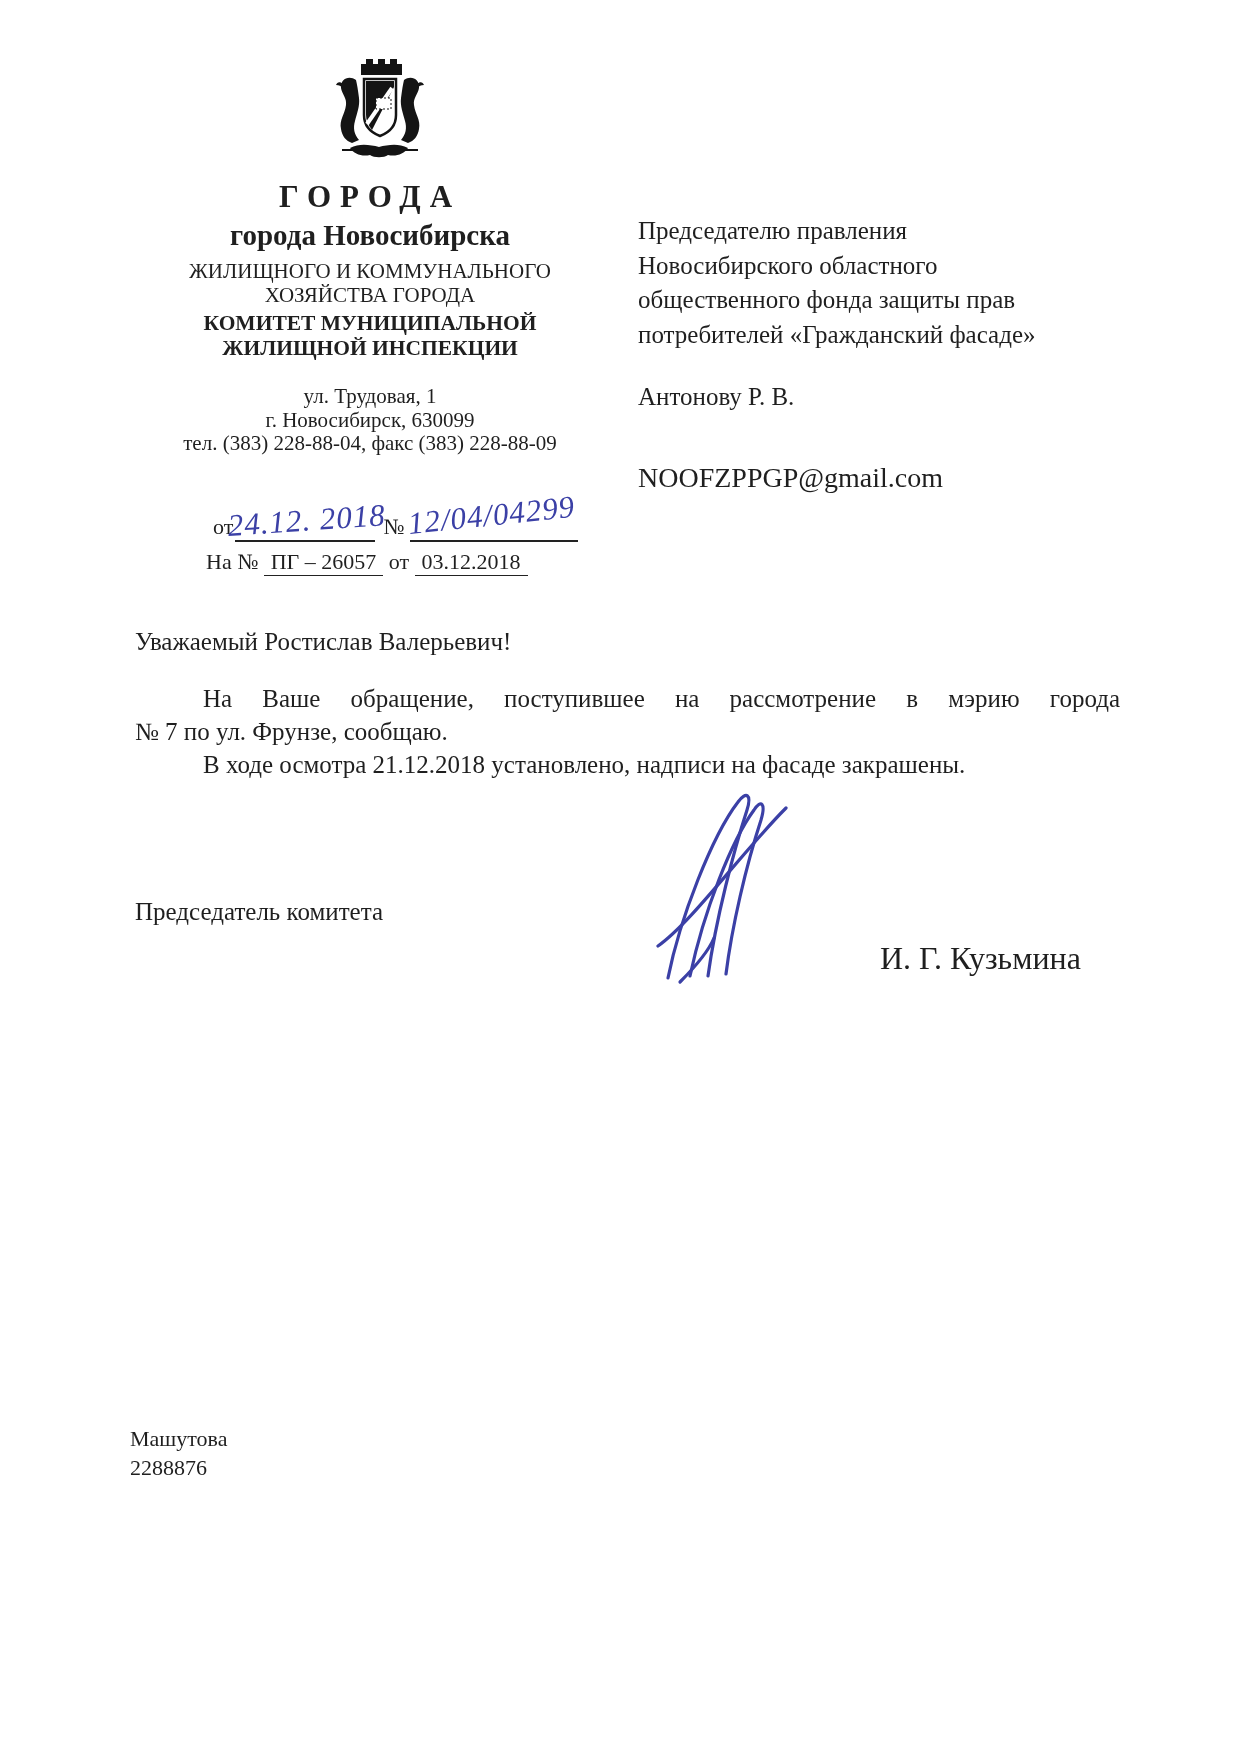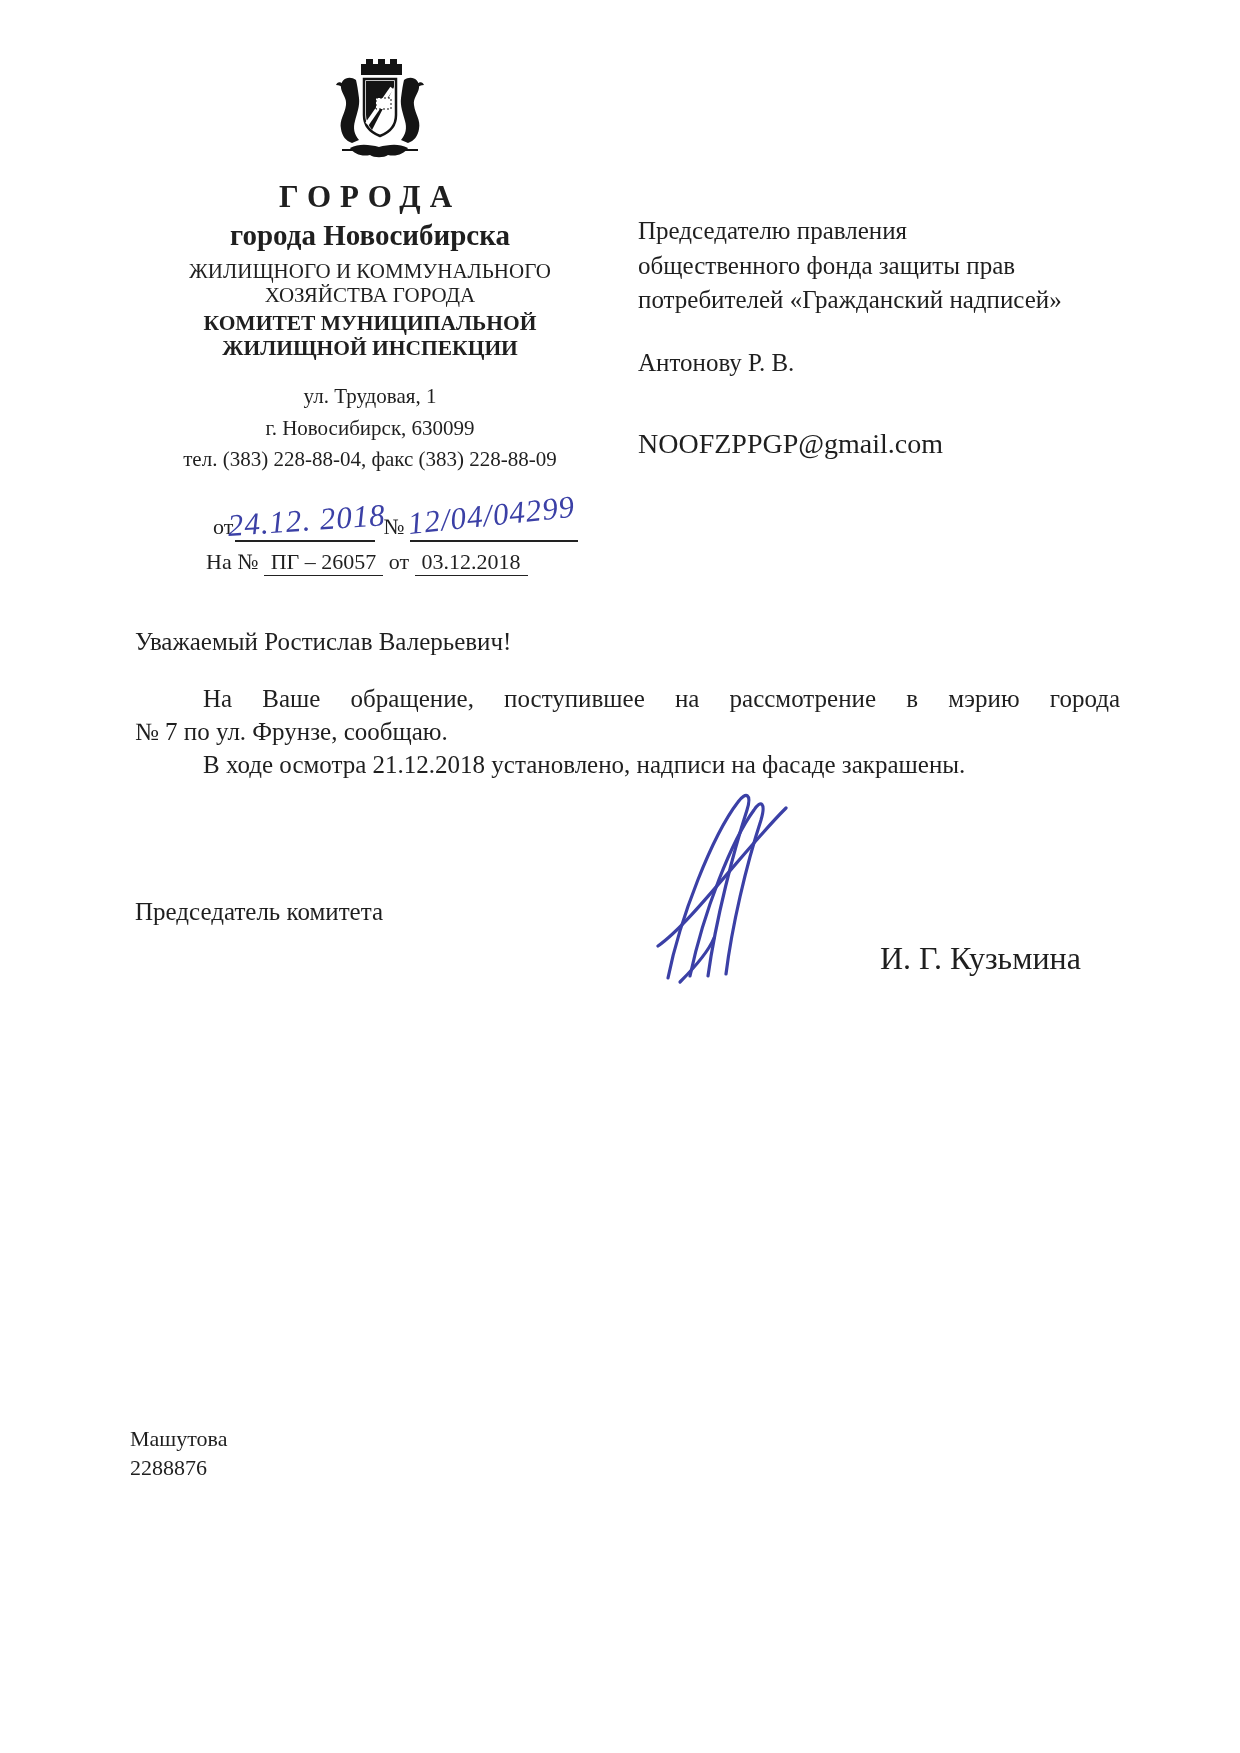--- a/index.html
+++ b/index.html
@@ -13,21 +13,21 @@
   .emblem { position:absolute; left:330px; top:56px; width:100px; height:114px; }
   
   .letterhead { position:absolute; left:122px; top:180px; width:496px; text-align:center; }
   .org1 { font-size:31px; font-weight:bold; letter-spacing:9px; line-height:34px; }
   .org2 { font-size:29px; font-weight:bold; line-height:34px; margin-top:4px; }
   .dept div { font-size:21px; line-height:24px; }
   .dept { margin-top:7px; }
   .committee div { font-size:21.5px; font-weight:bold; line-height:25px; }
   .committee { margin-top:4px; }
   .addr { margin-top:24px; }
-  .addr div { font-size:21px; line-height:23.5px;margin-top:8px; }
+  .addr div { font-size:21px; line-height:23.5px; }
   
   .ref-from { position:absolute; left:213px; top:496px; height:46px; display:flex; align-items:flex-end; font-size:22px; }
   .ref-from .lbl { padding-bottom:2px; }
   .slot { position:relative; border-bottom:2px solid #222; height:44px; }
   .slot1 { width:140px; margin-left:2px; }
   .slot2 { width:168px; margin-left:6px; }
   .ref-from .num { margin-left:8px; padding-bottom:2px; }
   .hw {
     position:absolute; left:-6px; bottom:-4px; white-space:nowrap;
     font-style:italic; font-size:31px; letter-spacing:1px;
@@ -114,22 +114,23 @@
 
   <div class="ref-reply">
     <span>На №</span>
     <span class="u">ПГ – 26057</span>
     <span>от</span>
     <span class="u">03.12.2018</span>
   </div>
 
   <div class="recipient">
     <div class="rl">Председателю правления</div>
+    <div class="rl">Новосибирского областного</div>
     <div class="rl">общественного фонда защиты прав</div>
-    <div class="rl">потребителей «Гражданский надписей»</div>
+    <div class="rl">потребителей «Гражданский фасаде»</div>
     <div class="rname">Антонову Р. В.</div>
     <div class="remail">NOOFZPPGP@gmail.com</div>
   </div>
 
   <div class="salutation">Уважаемый Ростислав Валерьевич!</div>
 
   <div class="bodytext">
     <div class="jline indent">На Ваше обращение, поступившее на рассмотрение в мэрию города</div>
     <div>№ 7  по ул. Фрунзе, сообщаю.</div>
     <div class="p2">В ходе осмотра 21.12.2018 установлено,  надписи на фасаде закрашены.</div>

